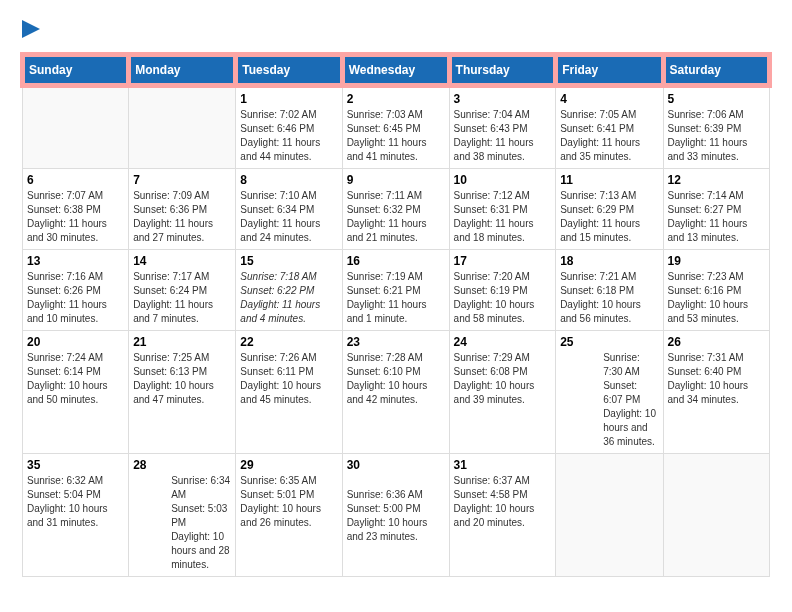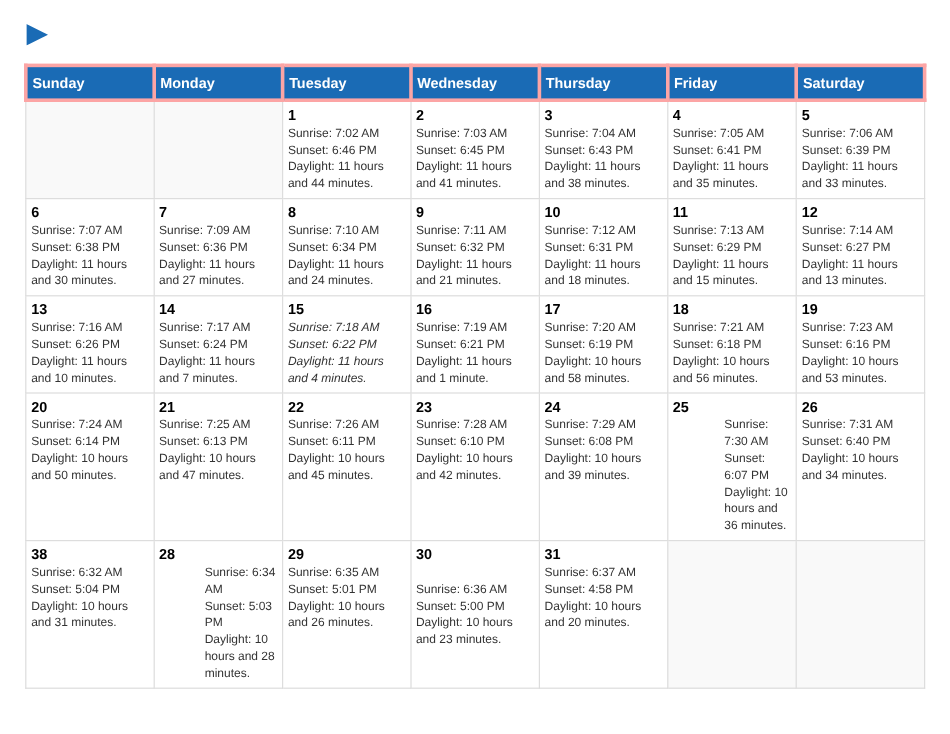--- a/index.html
+++ b/index.html
@@ -45,21 +45,21 @@
       width: 100%;
       border-collapse: collapse;
       font-size: 11px;
     }
     .calendar th {
       background-color: #1a6bb5;
       color: #fff;
       padding: 6px 4px;
       text-align: left;
       font-size: 12px;
-      border: 3px solid #fca5a5;
+      border: 5px solid #fca5a5;
     }
     .calendar td {
       border: 1px solid #ddd;
       vertical-align: top;
       padding: 4px;
       width: 108px;
       min-height: 80px;
       background: #fff;
     }
     .calendar td.empty {
@@ -273,21 +273,21 @@
         </td>
         <td>
           <div class="day-number">26</div>
           <div class="day-info" style="white-space: pre-line;">Sunrise: 7:31 AM
 Sunset: 6:40 PM
 Daylight: 10 hours and 34 minutes.</div>
         </td>
       </tr>
       <tr>
         <td>
-          <div class="day-number">38</div>
+          <div class="day-number">35</div>
           <div class="day-info" style="white-space: pre-line;">Sunrise: 6:32 AM
 Sunset: 5:04 PM
 Daylight: 10 hours and 31 minutes.</div>
         </td>
         <td>
           <div class="day-number">28</div>
           <div class="day-info" style="white-space: pre-line; margin-left: 38px;">Sunrise: 6:34 AM
 Sunset: 5:03 PM
 Daylight: 10 hours and 28 minutes.</div>
         </td>

